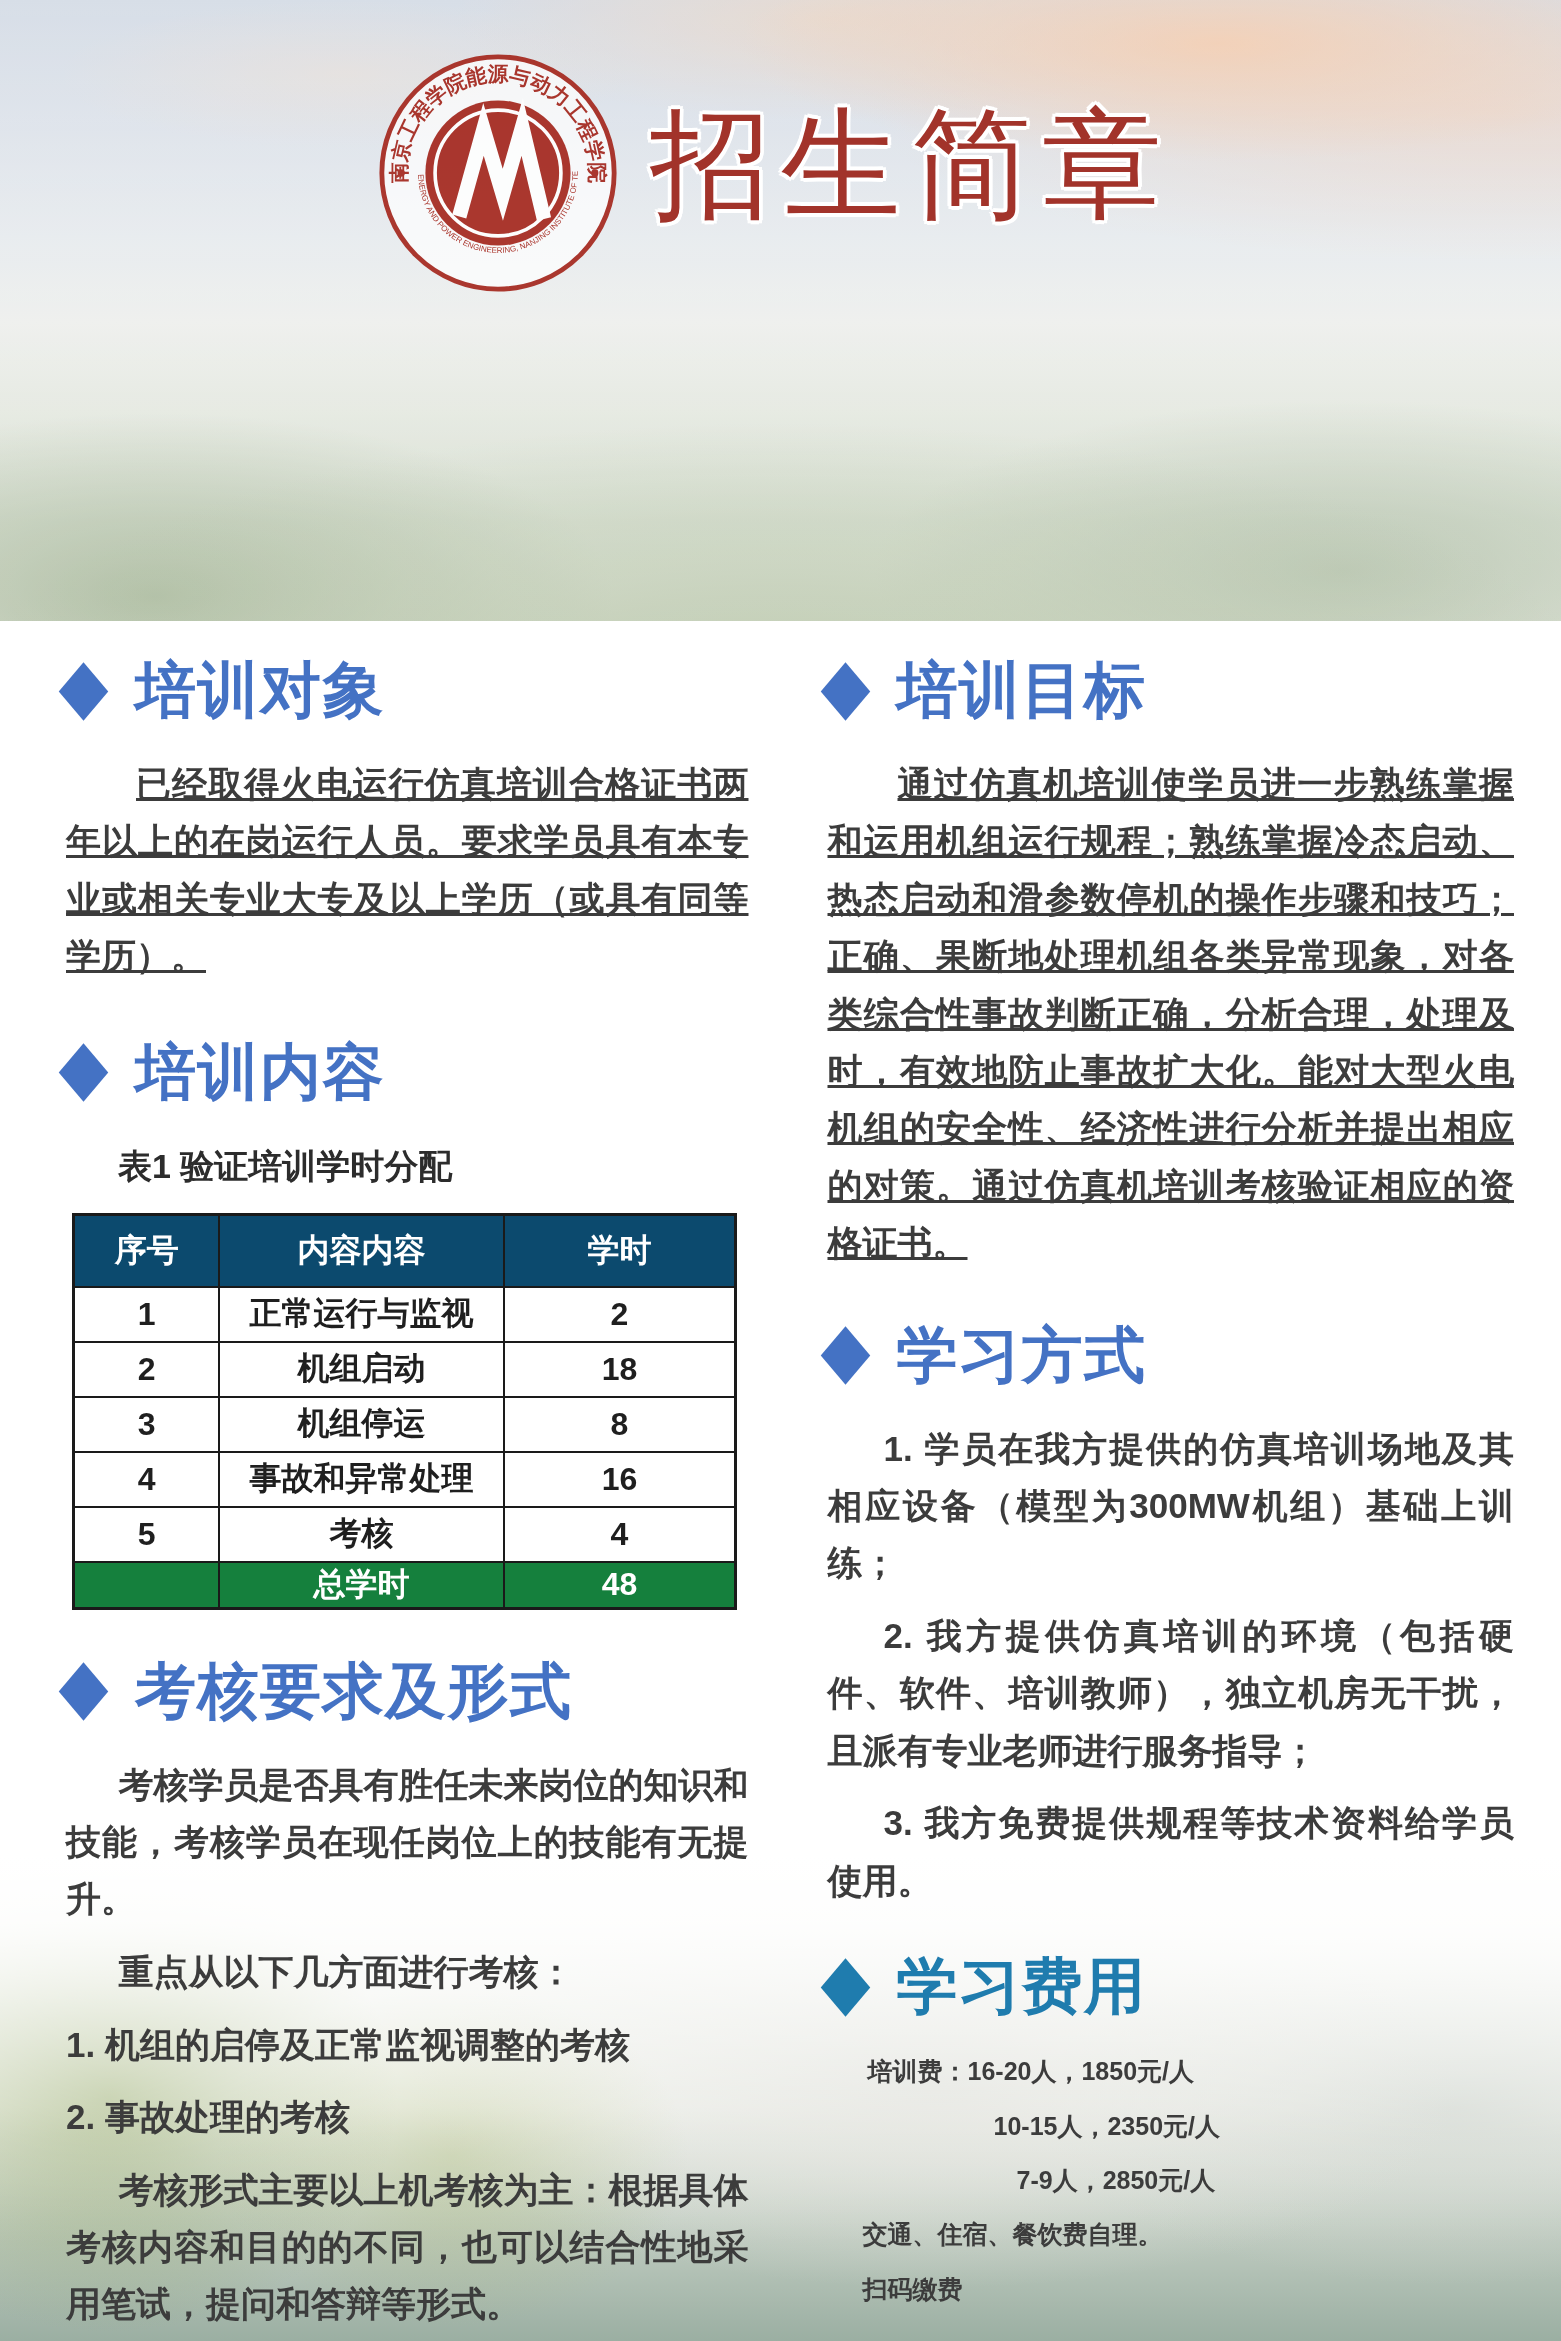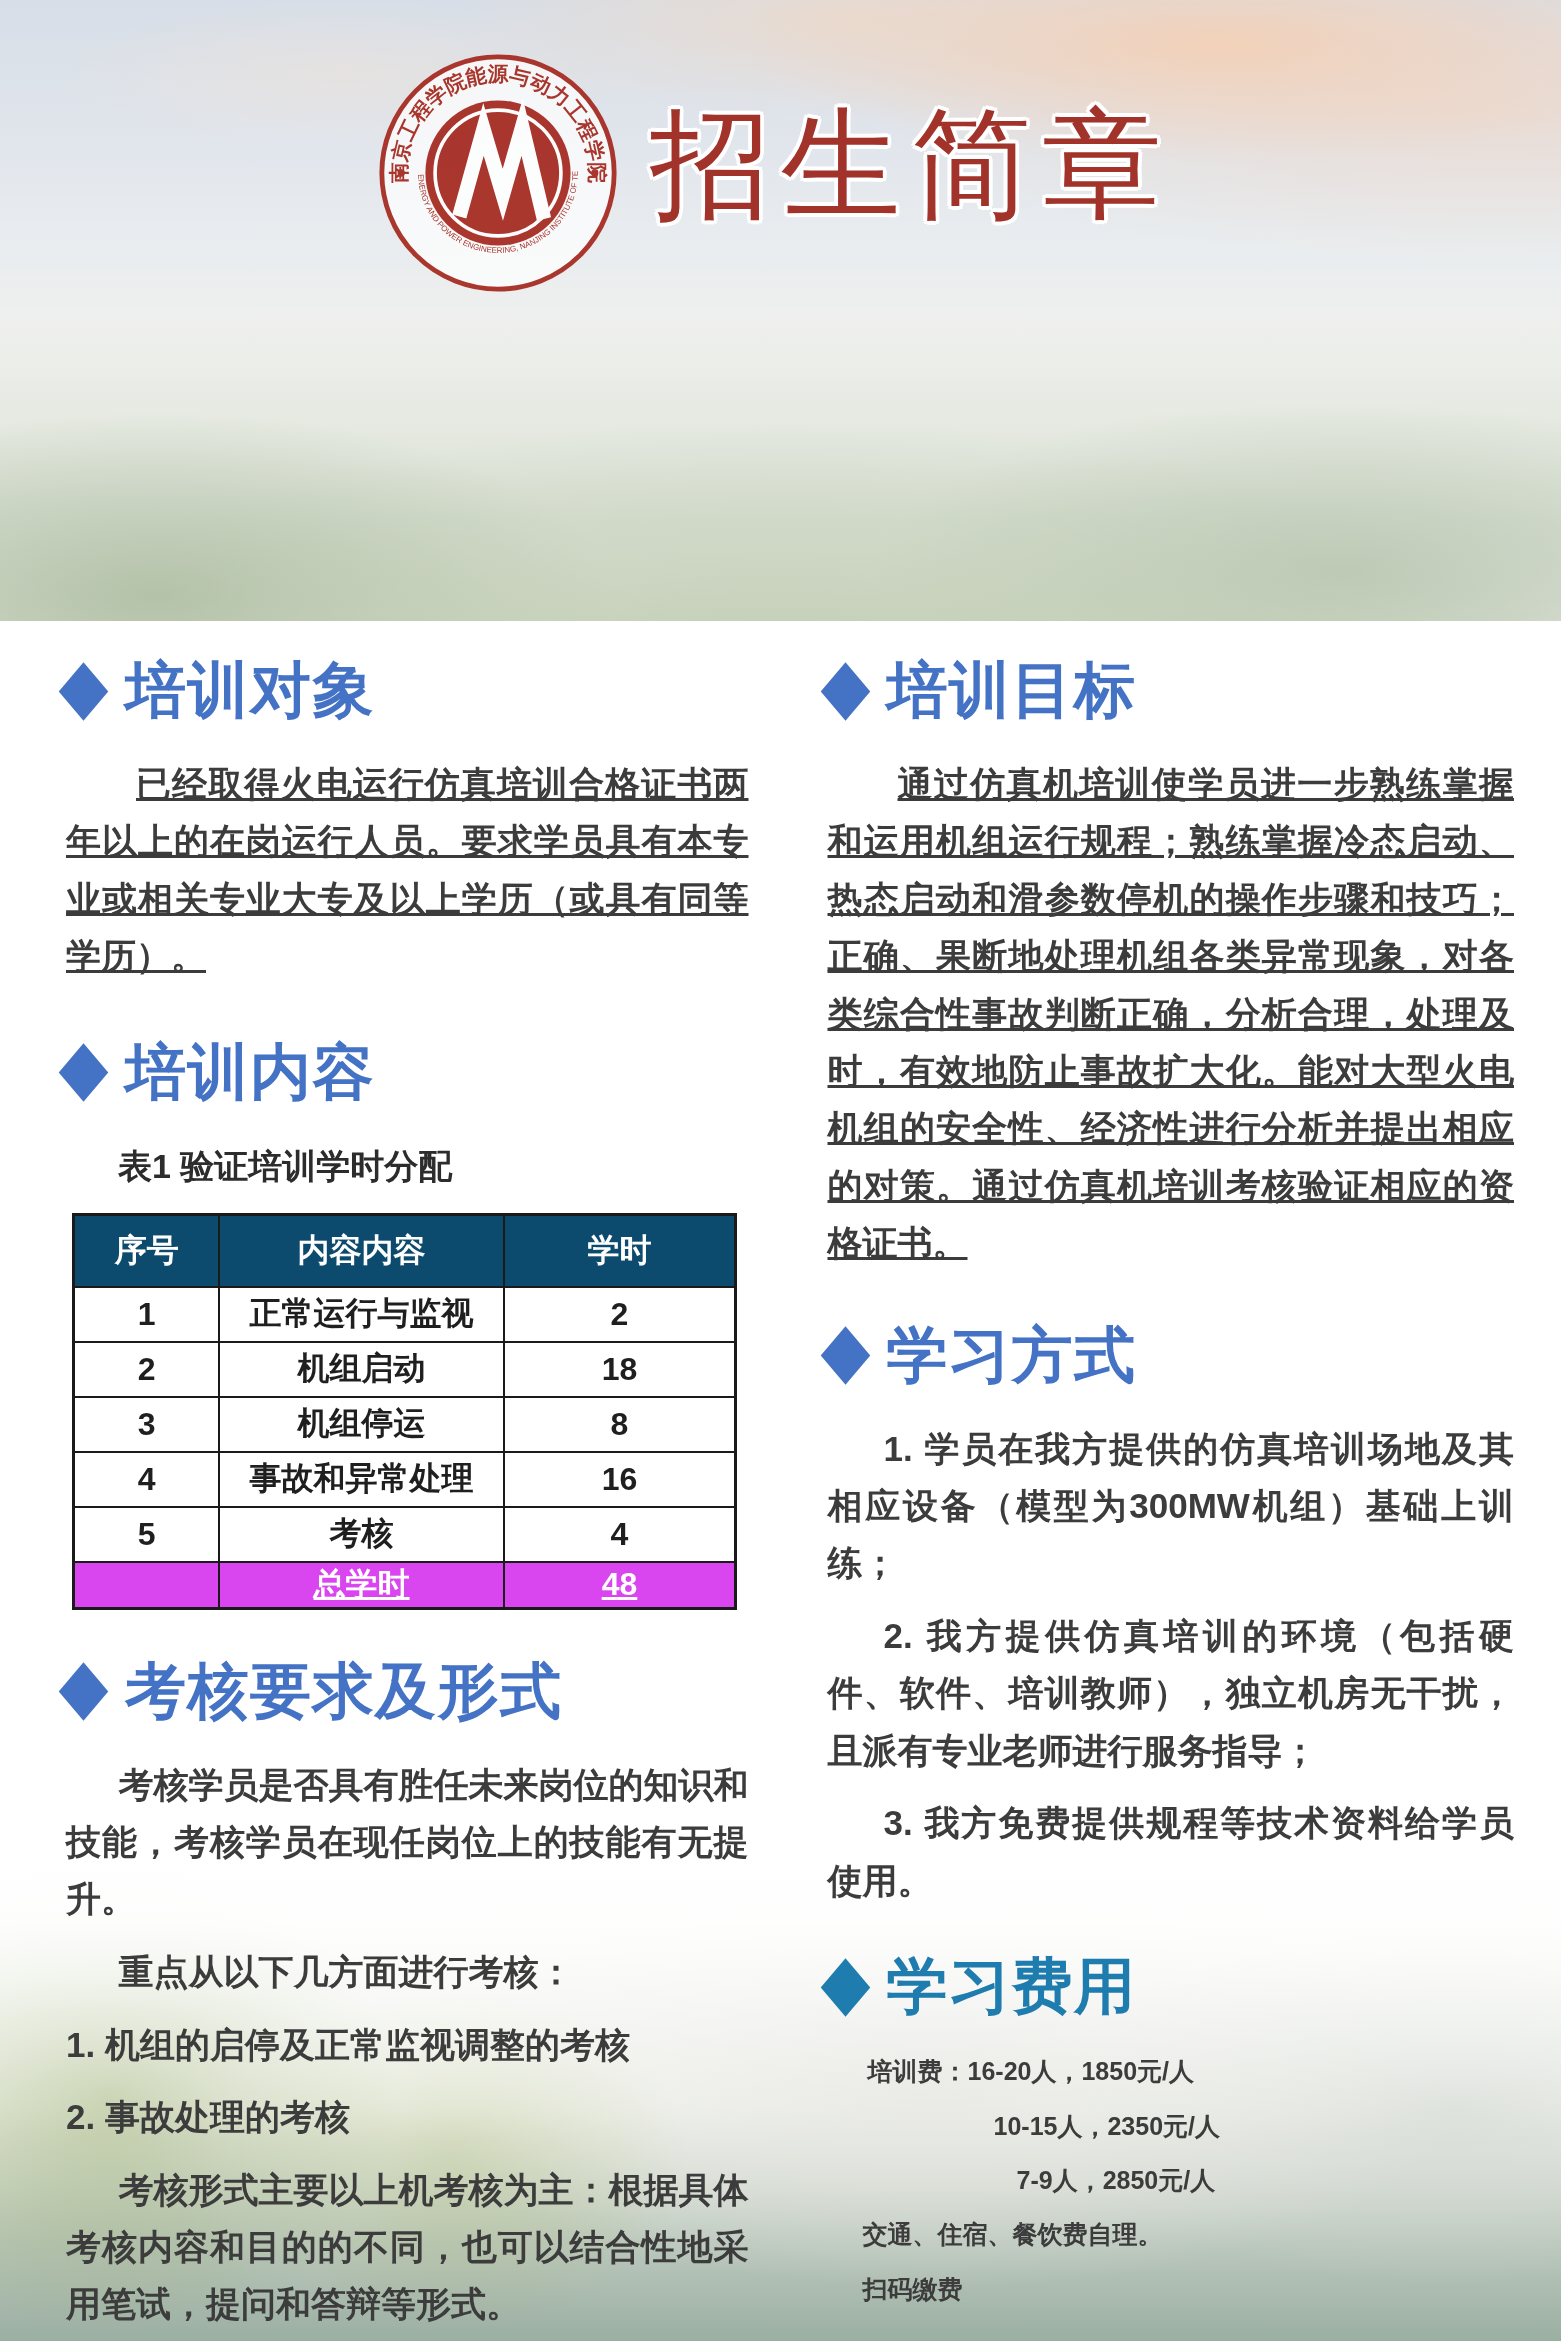--- a/index.html
+++ b/index.html
@@ -49,21 +49,21 @@
       linear-gradient(180deg, rgba(200,208,196,0) 52%, rgba(185,198,186,0.78) 74%, rgba(150,171,158,0.95) 100%),
       #eef0ea;
   }
 
   
   .columns{ position:absolute; top:621px; left:0; width:1561px; display:flex; z-index:2; }
   .col{ width:781px; }
   .col-left { padding:0 32px 0 66px; }
   .col-right{ padding:0 47px 0 47px; }
 
-  .sec-h{ display:flex; align-items:center; gap:24px; margin-top:37px; }
+  .sec-h{ display:flex; align-items:center; gap:34px; margin-top:37px; }
   .dia{
     width:35px; height:35px; background:#4472c4; flex:0 0 auto;
     transform:scaleY(1.18) rotate(45deg);
   }
   .sec-h h2{ font-size:61px; font-weight:600; color:#4472c4; letter-spacing:1.5px; }
   .sec-h.teal h2{ color:#1f7cae; }
   .sec-h.teal .dia{ background:#1f7cae; }
 
   .body{ font-size:35px; font-weight:700; line-height:1.64; color:#3c3c3c; text-align:justify; }
   .ind2{ text-indent:2em;text-decoration:underline; }
@@ -74,21 +74,21 @@
   .tbl-caption{ margin:30.5px 0 0 52px; font-size:34px; font-weight:700; color:#2c2c2c; }
   table.hours{
     margin:23px 0 0 6.1px; width:665px; border-collapse:collapse;
     border:3px solid #1a1a1a; table-layout:fixed;
   }
   table.hours th, table.hours td{
     border:2.3px solid #1a1a1a; text-align:center; font-weight:700;
   }
   table.hours th{ background:#0c4a6e; color:#ffffff; font-size:32px; height:72px; }
   table.hours td{ font-size:32px; color:#1f1f1f; height:55px; background:#fff; }
-  table.hours tr.total td{ background:#d946ef; color:#ffffff; height:46px;text-decoration:underline; }
+  table.hours tr.total td{ background:#15803d; color:#ffffff; height:46px; }
   .cw1{ width:22%; } .cw2{ width:43%; } .cw3{ width:35%; }
 
   
   .fee-line{ font-size:25px; font-weight:700; color:#3c3c3c; margin-top:21.3px; }
   .fee-1{ padding-left:40px; }
   .fee-2{ padding-left:166px; }
   .fee-3{ padding-left:189px; }
   .fee-4, .fee-5{ padding-left:35px; }
 </style>
 </head>

